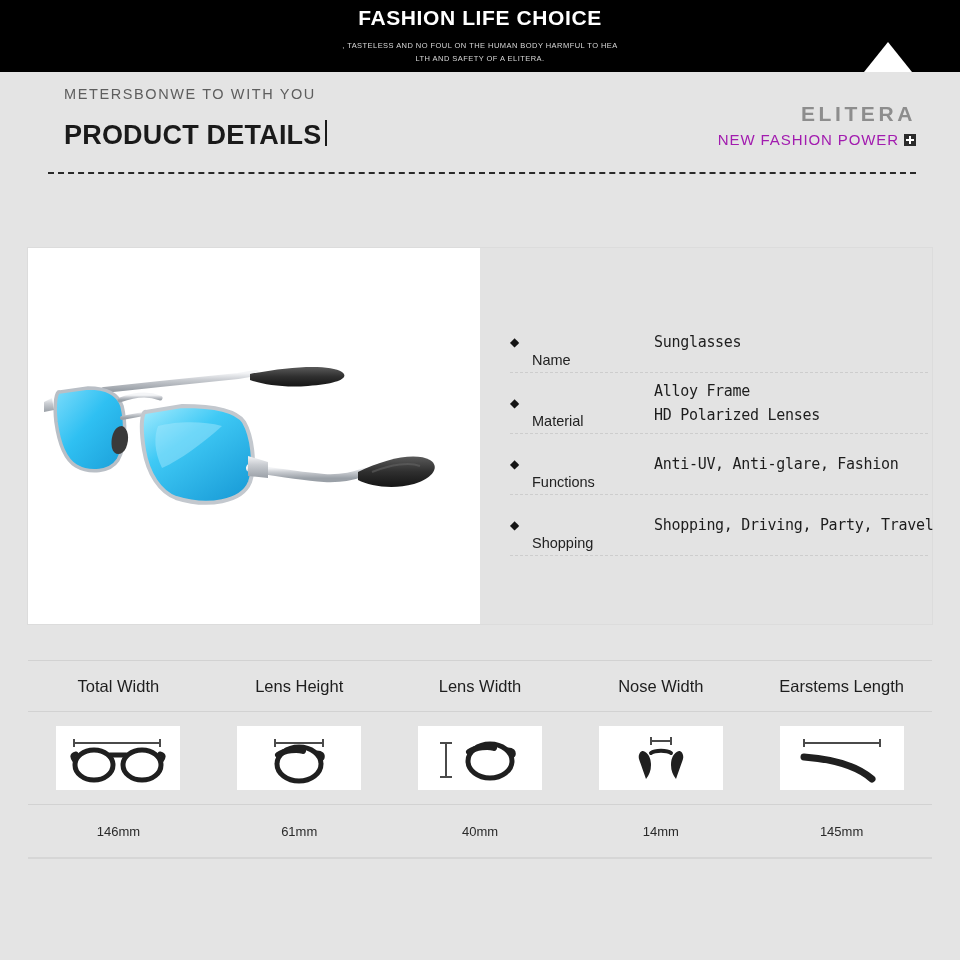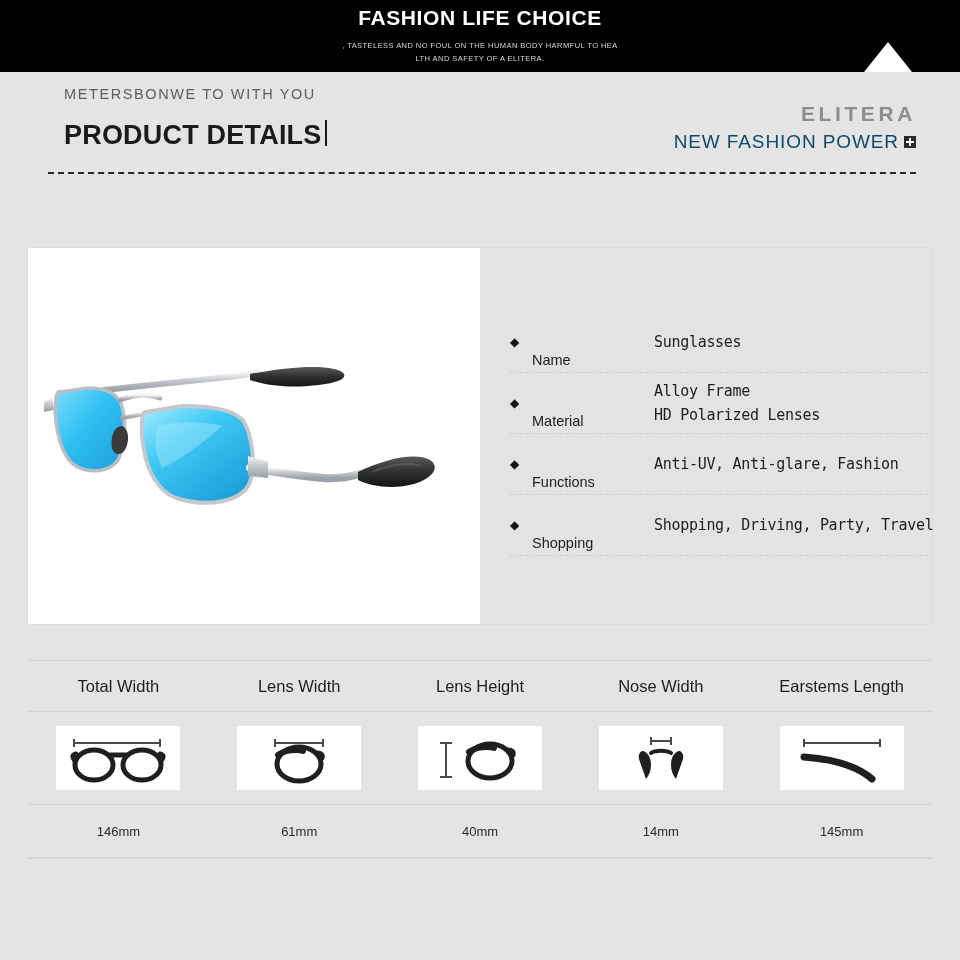--- a/index.html
+++ b/index.html
@@ -108,22 +108,22 @@
     font-weight: bold;
     letter-spacing: 3.6px;
   }
   .brand-tag-row {
     display: flex;
     align-items: center;
     justify-content: flex-end;
     margin-top: 5px;
   }
   .brand-tag {
-    color: #0c4a6e;
-    font-size: 19px;
+    color: #a21caf;
+    font-size: 15px;
     letter-spacing: 0.9px;
     white-space: nowrap;
   }
   .brand-badge {
     width: 12px;
     height: 12px;
     background: #2b2b2b;
     margin-left: 5px;
     position: relative;
     flex: none;
@@ -393,22 +393,22 @@
       </div>
     </div>
   </div>
 
   <div class="measure-section">
 
     <div class="mrule"></div>
 
     <div class="mrow head">
       <div class="mcell">Total Width</div>
+      <div class="mcell">Lens Height</div>
       <div class="mcell">Lens Width</div>
-      <div class="mcell">Lens Height</div>
       <div class="mcell">Nose Width</div>
       <div class="mcell">Earstems Length</div>
     </div>
 
     <div class="mrule"></div>
 
     <div class="mrow icons">
 
       <div class="mcell">
         <div class="icon-box">

